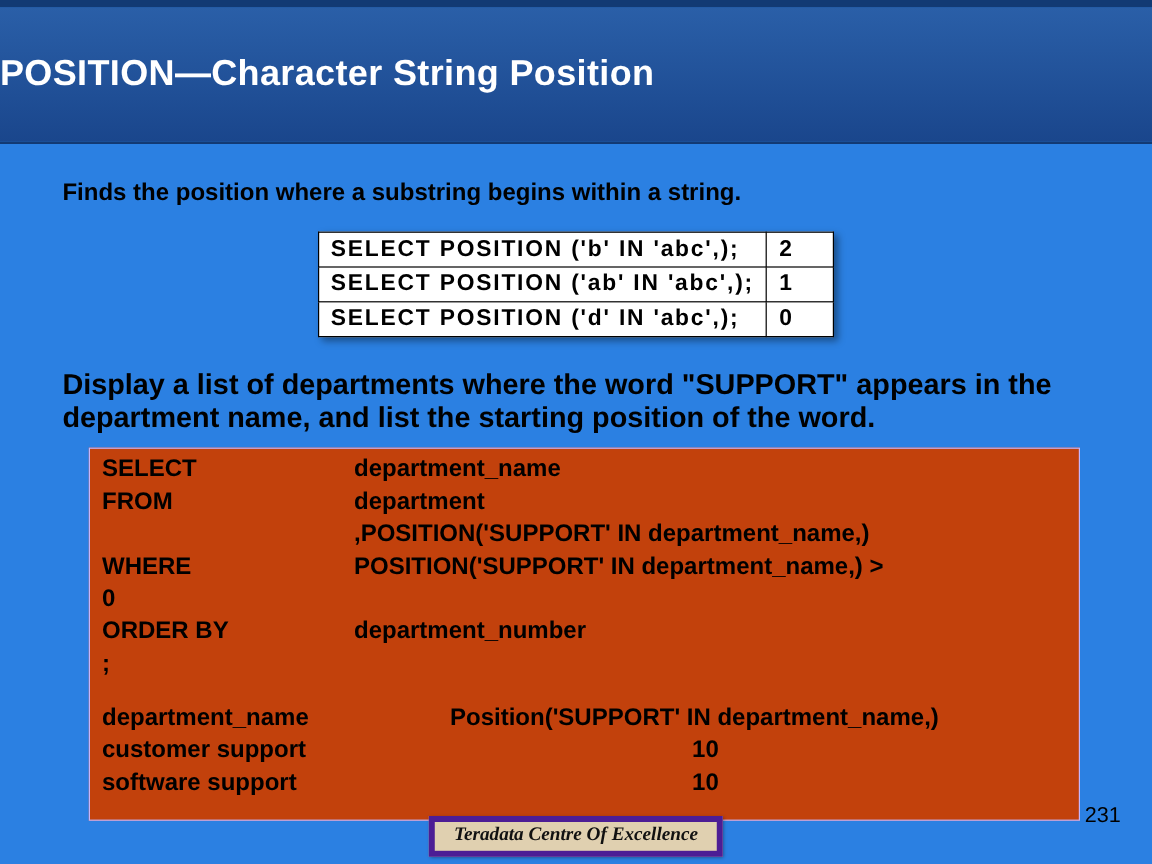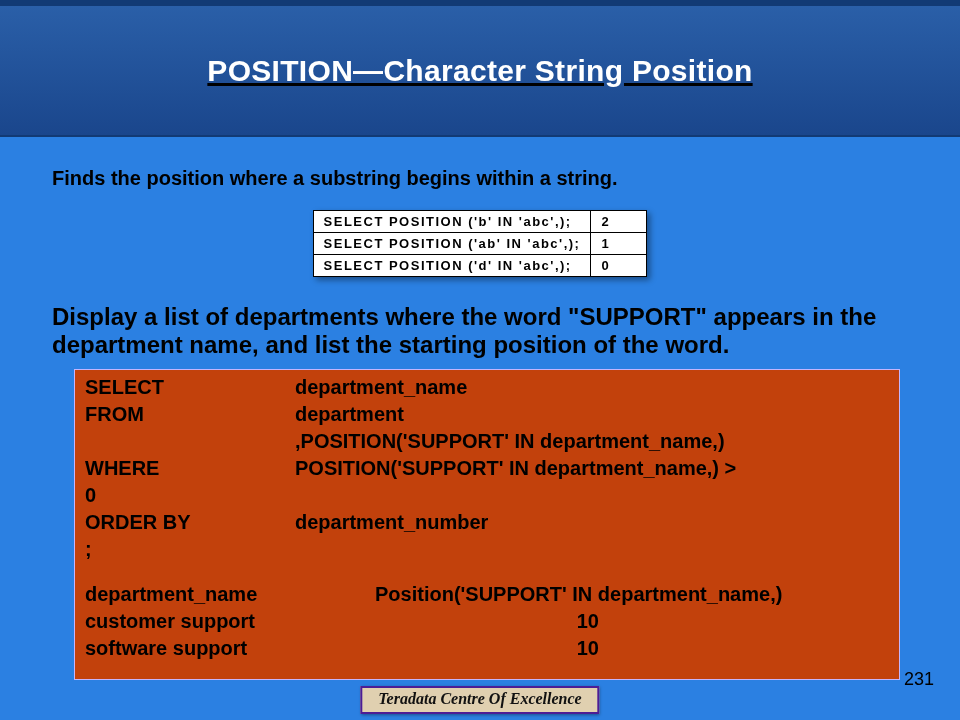--- a/index.html
+++ b/index.html
@@ -7,27 +7,25 @@
   body {
     background: #2b80e2;
     font-family: Arial, Helvetica, sans-serif;
     color: #000;
     position: relative;
     overflow: hidden;
   }
   .title-band {
     background: #1e4f9c;
     background: linear-gradient(#2a5fa8, #1a468c);
-    height: 137px;
+    height: 120px;
     display: flex;
     align-items: center;
-    justify-content: center;
     border-top: 6px solid #123a74;
     border-bottom: 2px solid #123a74;
-    text-decoration: underline;
   }
   .title-band h1 {
     color: #fff;
     font-size: 30px;
     font-weight: bold;
     letter-spacing: 0.3px;
   }
   .content {
     padding: 30px 30px 0 30px;
   }
@@ -46,21 +44,21 @@
   table.examples {
     border-collapse: collapse;
     background: #fff;
     box-shadow: 3px 3px 6px rgba(0,0,0,.4);
   }
   table.examples td {
     border: 1px solid #000;
     padding: 3px 10px;
     font-family: Arial, Helvetica, sans-serif;
     font-weight: bold;
-    font-size: 13px;
+    font-size: 19px;
     letter-spacing: 1.5px;
     white-space: nowrap;
   }
   table.examples td.val {
     width: 56px;
     text-align: left;
     letter-spacing: 0;
   }
   .instruction {
     font-weight: bold;
@@ -95,21 +93,21 @@
     bottom: 30px;
     color: #000;
     font-size: 18px;
   }
   .footer-label {
     position: absolute;
     left: 50%;
     transform: translateX(-50%);
     bottom: 6px;
     background: #e0d0b0;
-    border: 2px solid #4c1d95;
+    border: 5px solid #4c1d95;
     padding: 2px 16px 4px 16px;
     font-family: "Times New Roman", serif;
     font-style: italic;
     font-weight: bold;
     font-size: 16px;
     color: #111;
     box-shadow: 1px 1px 3px rgba(0,0,0,.4);
   }
 </style>
 </head>

